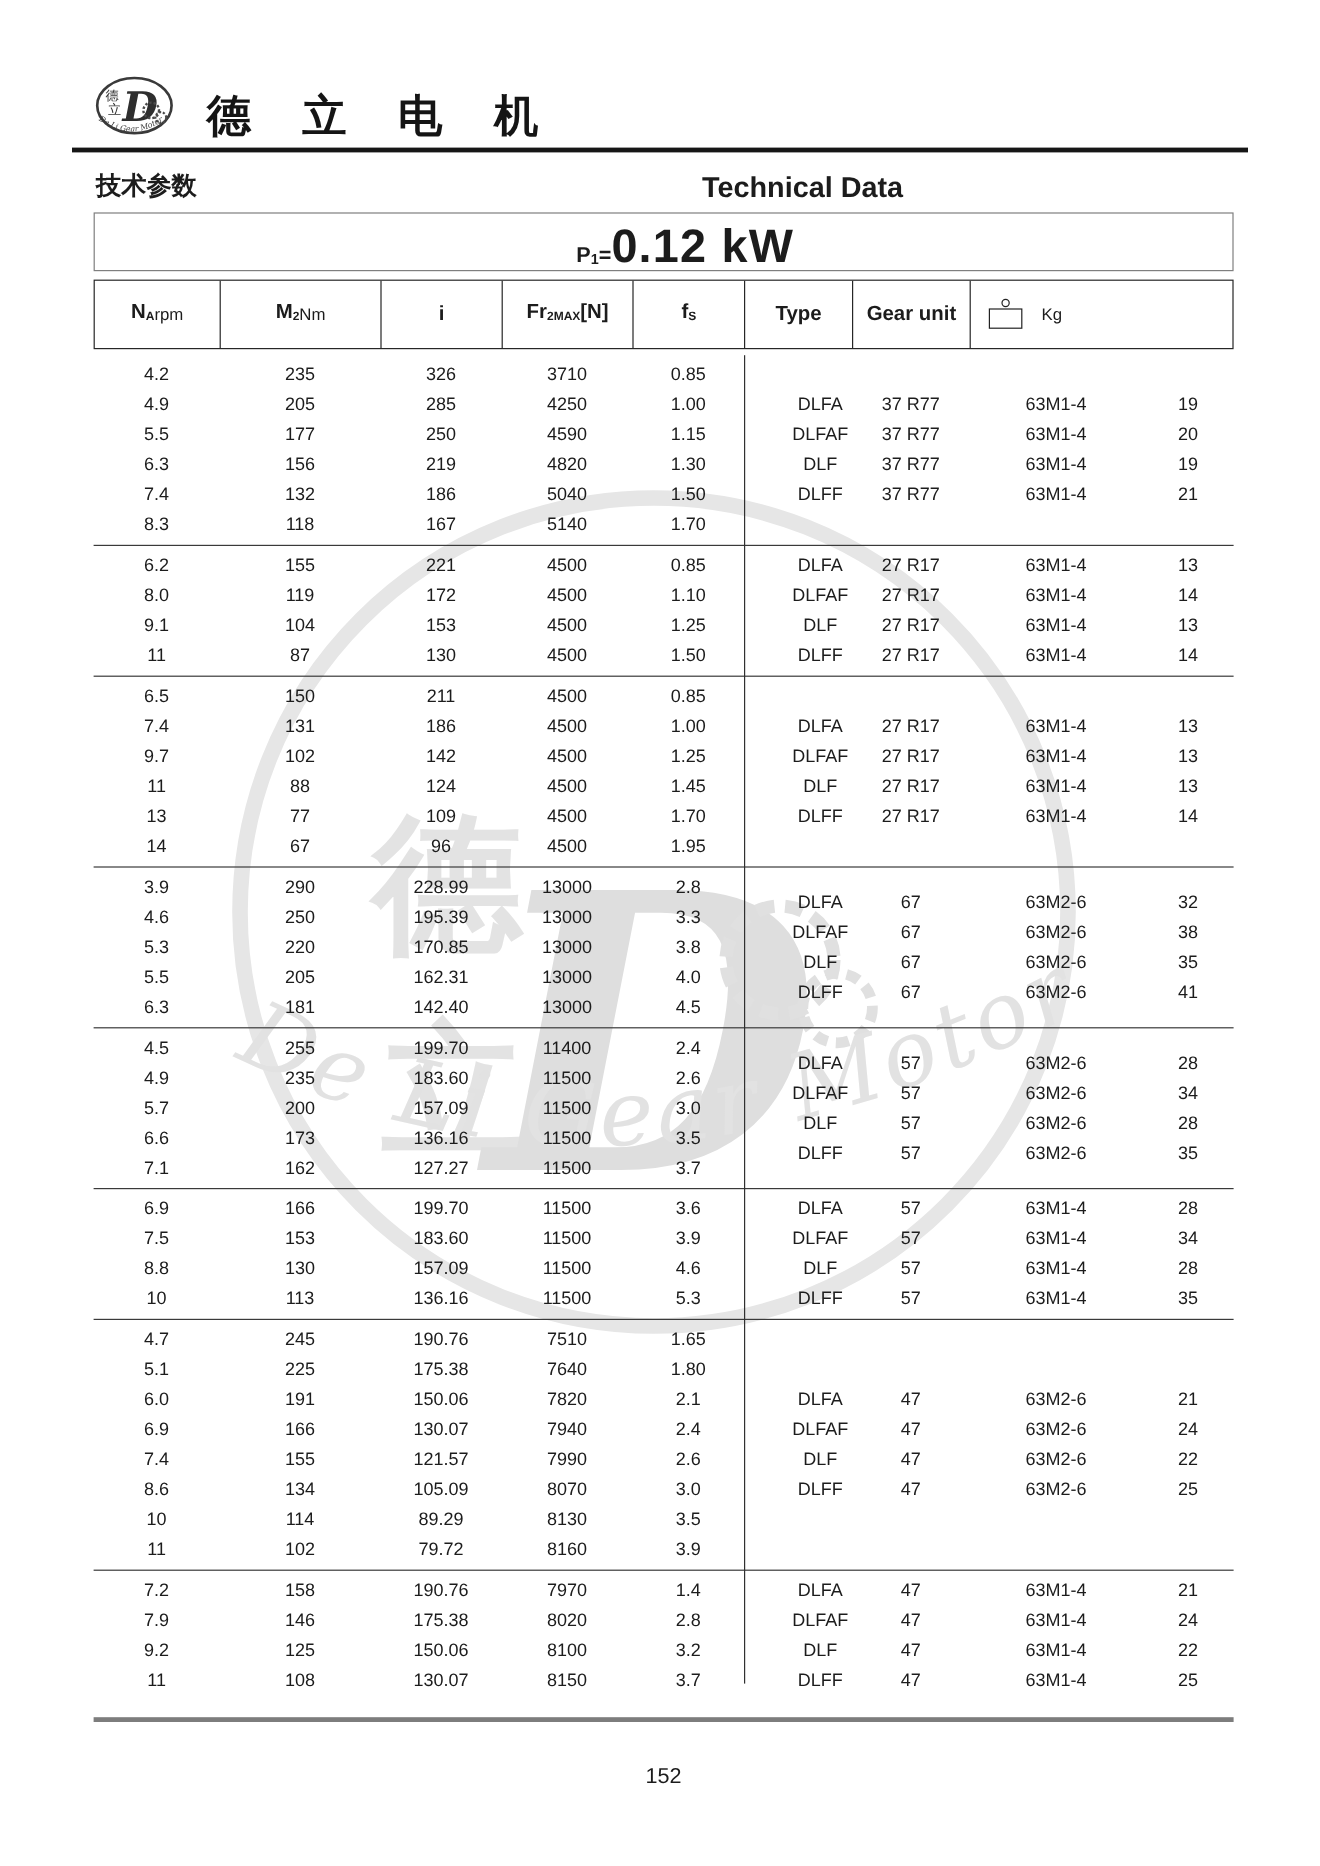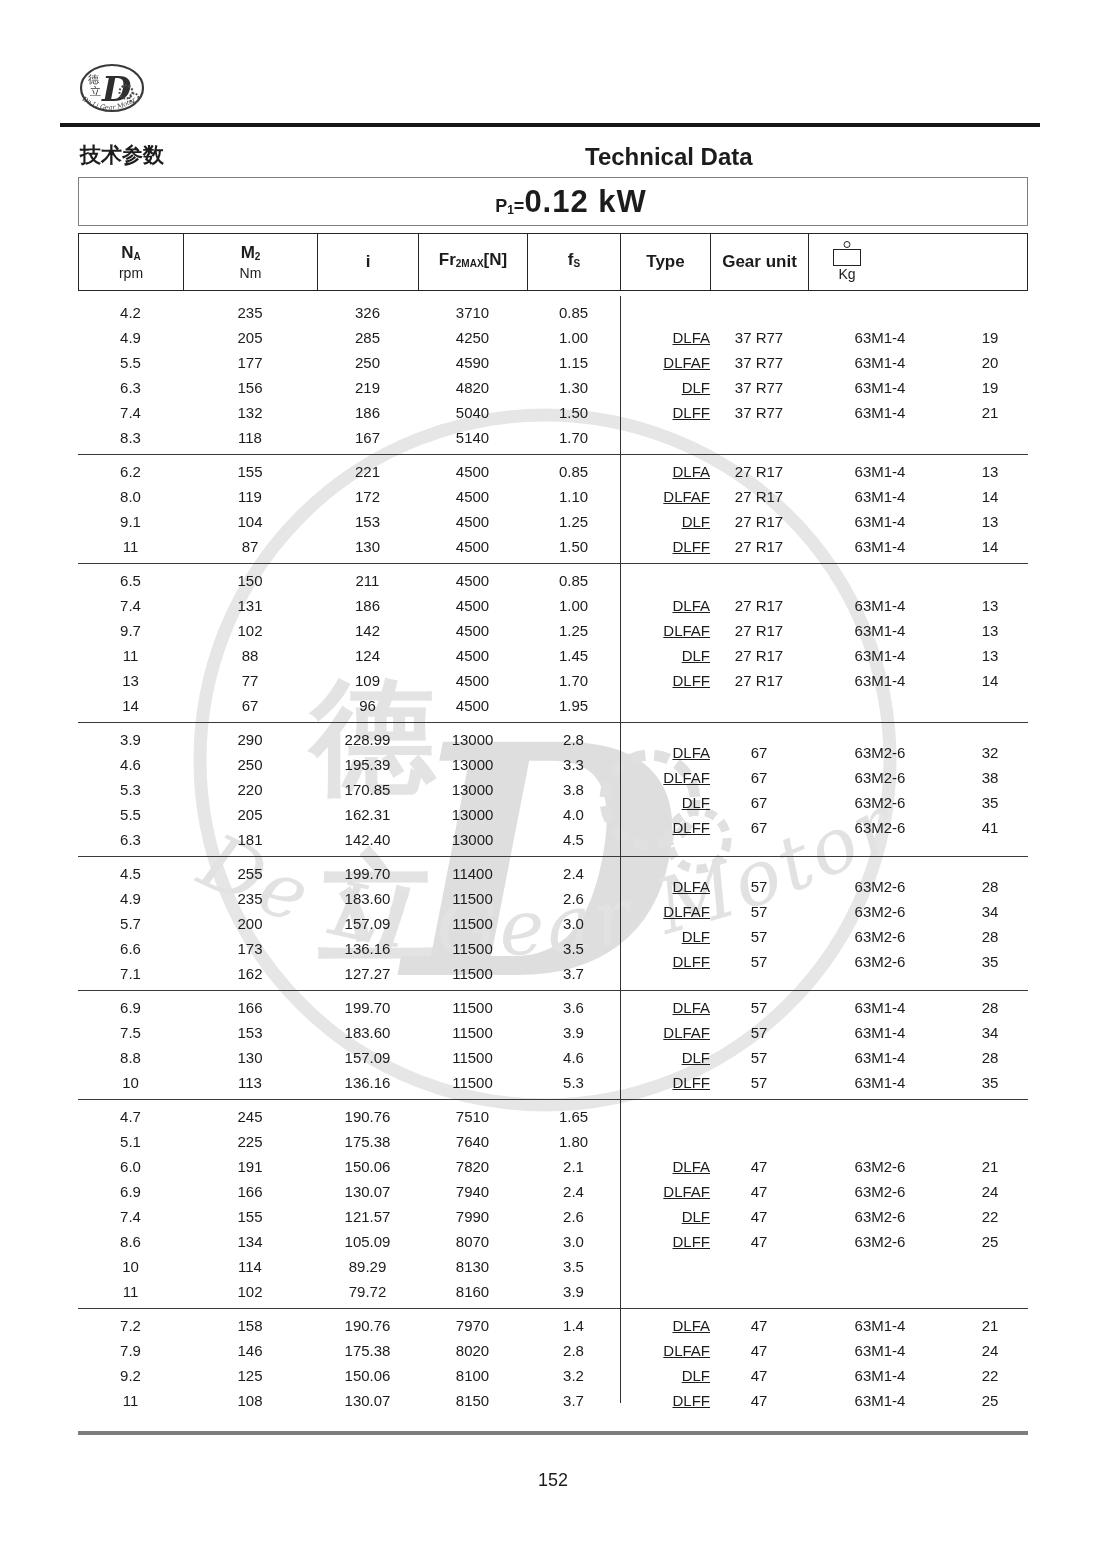--- a/index.html
+++ b/index.html
@@ -11,46 +11,46 @@
          font-weight:bold;font-size:37px;letter-spacing:15px;white-space:nowrap;color:#151515;}
   .top-rule{position:absolute;left:60px;top:123px;width:980px;height:4px;background:#161616;z-index:2;}
   .sec-cn{position:absolute;left:80px;top:141px;font-size:21px;font-weight:bold;z-index:2;}
   .sec-en{position:absolute;left:585px;top:143px;font-size:24px;font-weight:bold;z-index:2;}
   
   .power-box{position:absolute;left:78px;top:177px;width:950px;height:49px;box-sizing:border-box;
              border:1.5px solid #7f7f7f;display:flex;justify-content:center;align-items:baseline;
              padding-top:6px;z-index:2;padding-left:36px;}
   .p-small{font-weight:bold;font-size:18px;}
   .p-sub{font-weight:bold;font-size:12px;vertical-align:-2px;}
-  .p-big{font-weight:bold;font-size:31px;letter-spacing:1px;}
+  .p-big{font-weight:bold;font-size:39px;letter-spacing:1px;}
   
   .thead{position:absolute;left:78px;top:233px;width:950px;height:58px;box-sizing:border-box;
          border:1.6px solid #262626;display:flex;z-index:2;background:transparent;}
-  .th{box-sizing:border-box;border-right:1.4px solid #262626;display:flex;flex-direction:column;
+  .th{box-sizing:border-box;border-right:1.4px solid #262626;display:flex;flex-direction:row;
       justify-content:center;align-items:center;text-align:center;}
   .th:last-child{border-right:none;}
   .th-main{font-weight:bold;font-size:17px;line-height:18px;}
   .th-sub{font-weight:bold;font-size:10px;vertical-align:-2px;}
   .th-unit{font-size:14px;line-height:15px;}
   .w-na{width:105px}.w-m2{width:134px}.w-i{width:101px}.w-fr{width:109px}.w-fs{width:93px}
   .w-type{width:90px}.w-gear{width:98px}.w-motor{width:144px}.w-kg{width:76px}
   .weight-icon{position:relative;width:26px;height:15px;border:1.5px solid #222;margin:7px auto 1px auto;}
   .weight-icon::before{content:'';position:absolute;top:-9px;left:50%;transform:translateX(-50%);
       width:5px;height:5px;border:1.5px solid #222;border-radius:50%;background:#fff;}
   
   .tbody{position:absolute;left:78px;top:296px;width:950px;z-index:2;}
   .v-divider{position:absolute;left:542px;top:0;bottom:14px;width:1.4px;background:#303030;}
   .group{display:flex;align-items:center;padding:4px 0;}
   .group + .group{border-top:1.1px solid #3a3a3a;}
   .g-left{width:542px;}
   .g-right{width:408px;}
   .g-row{display:flex;height:25px;line-height:25px;}
   .cell{font-size:15px;text-align:center;white-space:nowrap;}
   .c-na{width:105px}.c-m2{width:134px}.c-i{width:101px}.c-fr2max{width:109px}.c-fs{width:93px}
-  .c-type{width:90px;text-align:right;padding-left:37px;box-sizing:border-box;text-decoration:underline;}
+  .c-type{width:90px;text-align:center;padding-left:37px;box-sizing:border-box;}
   .c-gear-unit{width:98px}.c-motor-size{width:144px}.c-kg{width:76px}
   
   .bottom-rule{position:absolute;left:78px;top:1431px;width:950px;height:4px;background:#7d7d7d;z-index:2;}
   .page-num{position:absolute;left:78px;top:1470px;width:950px;text-align:center;font-size:18px;z-index:2;}
   
   .watermark{position:absolute;left:60px;top:380px;z-index:0;}
 </style>
 </head>
 <body>
 
@@ -79,20 +79,21 @@
     <circle cx="47" cy="30" r="6.5" fill="none" stroke="#4a4a4a" stroke-width="2" stroke-dasharray="2 1.6"></circle>
     <circle cx="55" cy="36" r="4.5" fill="none" stroke="#4a4a4a" stroke-width="1.8" stroke-dasharray="1.8 1.4"></circle>
     <defs>
         <path id="logo-arc" d="M 3,38 Q 33,59 63,34" fill="none"></path>
       </defs>
     <text font-size="6.5" fill="#3c3c3c" font-style="italic" font-family="DejaVu Serif, serif">
       <textPath href="#logo-arc">De Li Gear Motor</textPath>
     </text>
   </svg>
 
+  <div class="brand">德 立 电 机</div>
   <div class="top-rule"></div>
   <div class="sec-cn">技术参数</div>
   <div class="sec-en">Technical Data</div>
 
   <div class="power-box">
     <span class="p-small"><span>P</span><span class="p-sub">1</span><span>=</span></span>
       <span class="p-big">0.12 kW</span>
   </div>
 
   <div class="thead">

